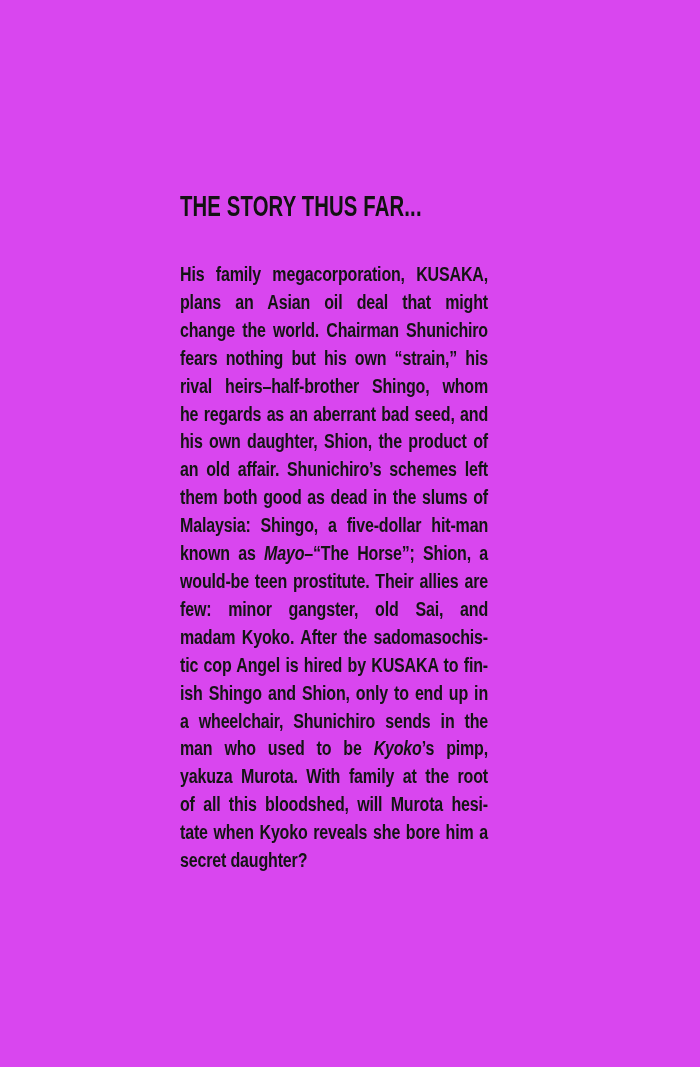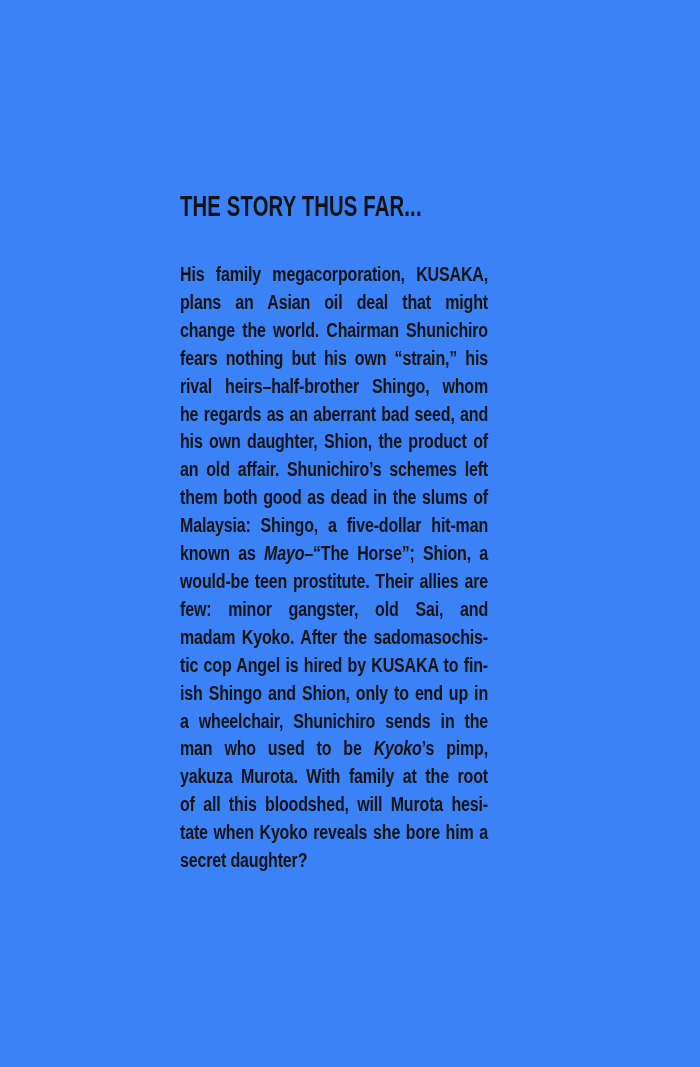--- a/index.html
+++ b/index.html
@@ -4,21 +4,21 @@
 <style>
   html, body {
     margin: 0;
     padding: 0;
     background: #ffffff;
   }
   .page {
     position: relative;
     width: 700px;
     height: 1067px;
-    background: #3b82f6;
+    background: #d946ef;
     overflow: hidden;
     font-family: "Liberation Sans", sans-serif;
   }
   .title {
     position: absolute;
     left: 180px;
     top: 190px;
     margin: 0;
     font-size: 29px;
     font-weight: bold;

